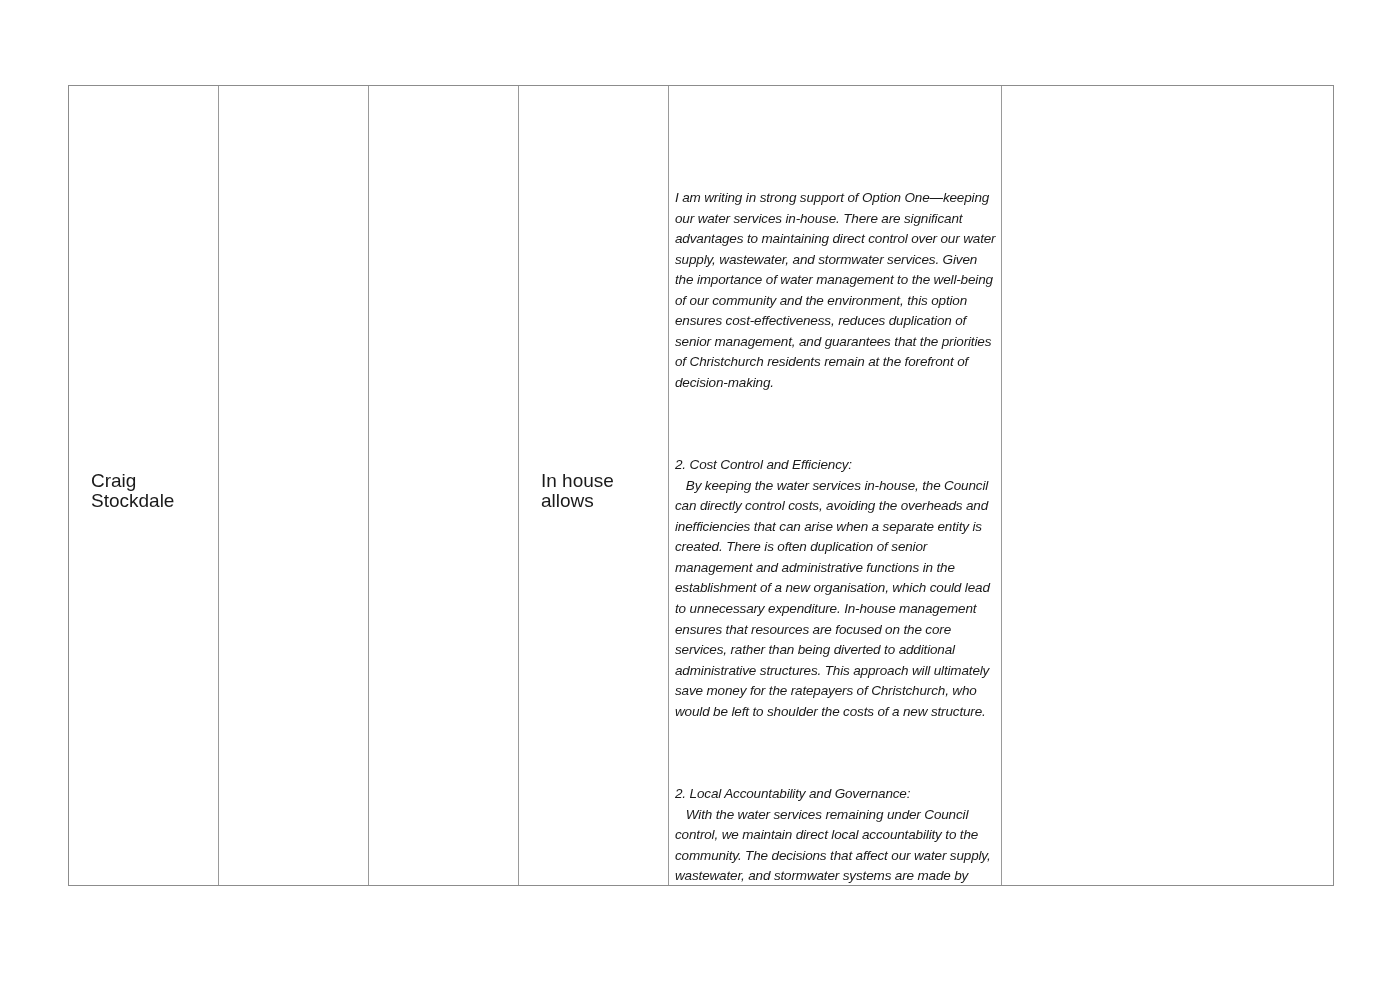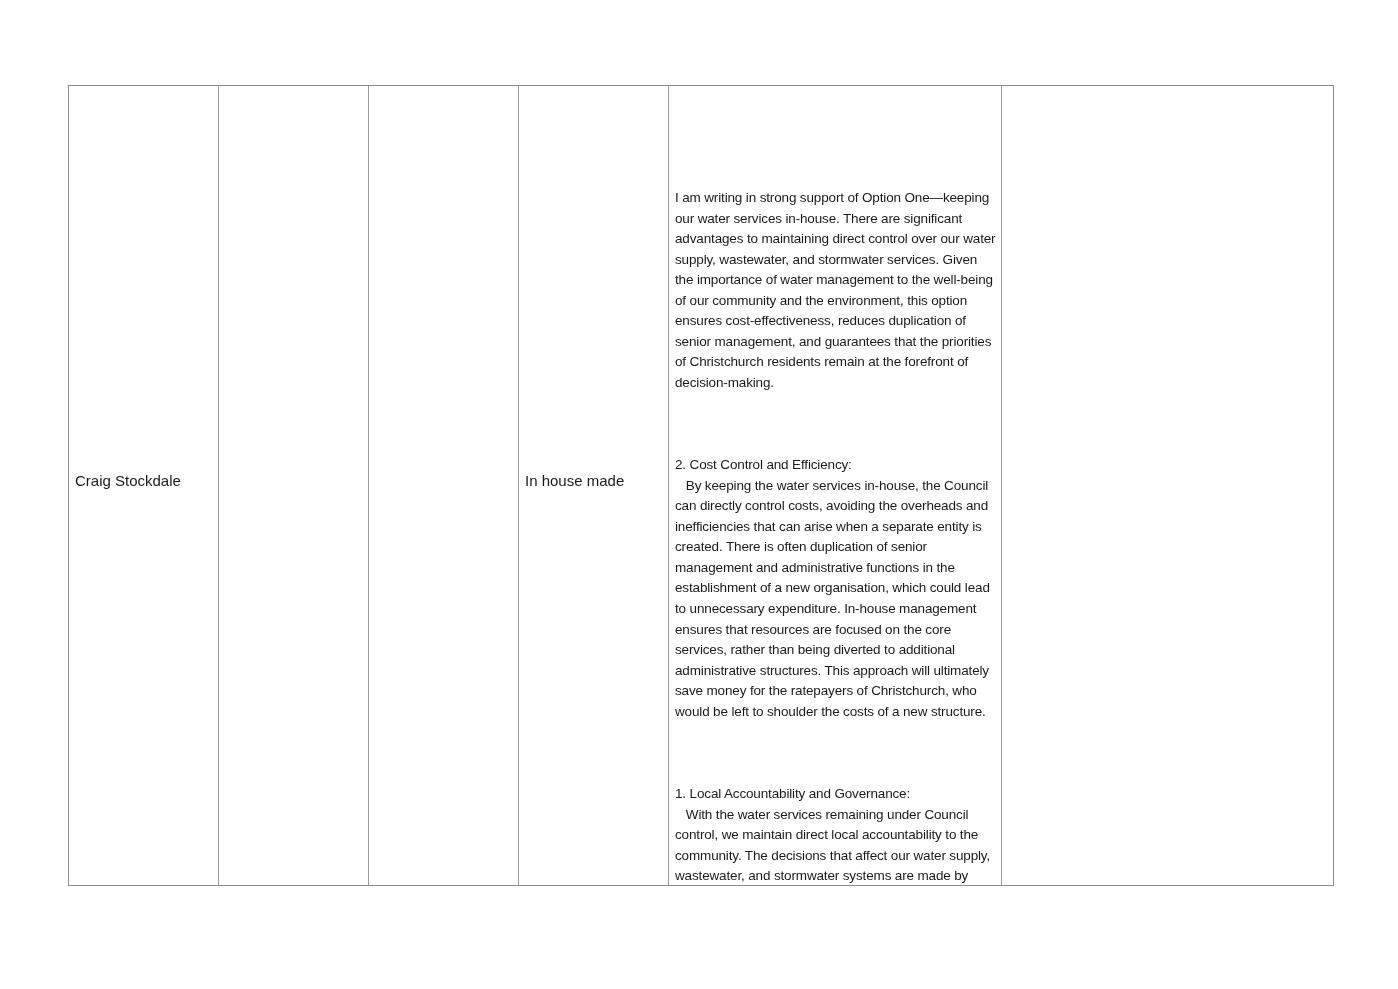--- a/index.html
+++ b/index.html
@@ -6,46 +6,46 @@
   body { width:1398px; height:989px; position:relative; overflow:hidden;
          font-family:"Liberation Sans", "DejaVu Sans", sans-serif; color:#1a1a1a; }
   .tbl { position:absolute; left:68px; top:85px; width:1266px; height:801px;
          border:1px solid #8c8c8c; box-sizing:border-box; display:flex; }
   .cell { box-sizing:border-box; border-right:1px solid #9a9a9a; height:100%;
           position:relative; overflow:hidden; }
   .cell:last-child { border-right:none; }
   .c1,.c2,.c3,.c4 { width:150px; }
   .c5 { width:333px; }
   .c6 { flex:1; }
-  .mid { position:absolute; left:6px; top:385px; font-size:15px; line-height:20px; }
+  .mid { position:absolute; left:22px; top:385px; font-size:19px; line-height:20px; }
   .body-text { position:absolute; left:6px; top:61px; right:4px; font-size:13.5px;
                line-height:20.55px; letter-spacing:-0.15px; white-space:pre-wrap; }
-  .para { margin:0 0 20.55px 0; }
+  .para { margin:0 0 20.55px 0;font-style:italic; }
 </style>
 </head>
 <body>
 
 <div class="tbl">
   <div class="cell c1">
     <div class="mid">Craig Stockdale</div>
   </div>
   <div class="cell c2">
     <div class="mid"></div>
   </div>
   <div class="cell c3">
     <div class="mid"></div>
   </div>
   <div class="cell c4">
-    <div class="mid">In house made</div>
+    <div class="mid">In house allows</div>
   </div>
   <div class="cell c5">
     <div class="body-text">
       <p class="para">I am writing in strong support of Option One—keeping our water services in-house. There are significant advantages to maintaining direct control over our water supply, wastewater, and stormwater services. Given the importance of water management to the well-being of our community and the environment, this option ensures cost-effectiveness, reduces duplication of senior management, and guarantees that the priorities of Christchurch residents remain at the forefront of decision-making.</p>
       <p class="para"><span>2. Cost Control and Efficiency:</span>
 <span>   By keeping the water services in-house, the Council can directly control costs, avoiding the overheads and inefficiencies that can arise when a separate entity is created. There is often duplication of senior management and administrative functions in the establishment of a new organisation, which could lead to unnecessary expenditure. In-house management ensures that resources are focused on the core services, rather than being diverted to additional administrative structures. This approach will ultimately save money for the ratepayers of Christchurch, who would be left to shoulder the costs of a new structure.</span></p>
-      <p class="para"><span>1. Local Accountability and Governance:</span>
+      <p class="para"><span>2. Local Accountability and Governance:</span>
 <span>   With the water services remaining under Council control, we maintain direct local accountability to the community. The decisions that affect our water supply, wastewater, and stormwater systems are made by those who understand the local context and the specific needs of Christchurch. A Council-controlled delivery model allows for greater transparency, local engagement, and a more responsive approach to community concerns, compared to a separate entity</span></p>
     </div>
   </div>
   <div class="cell c6">
     <div class="mid"></div>
   </div>
 </div>
 
 </body></html>

